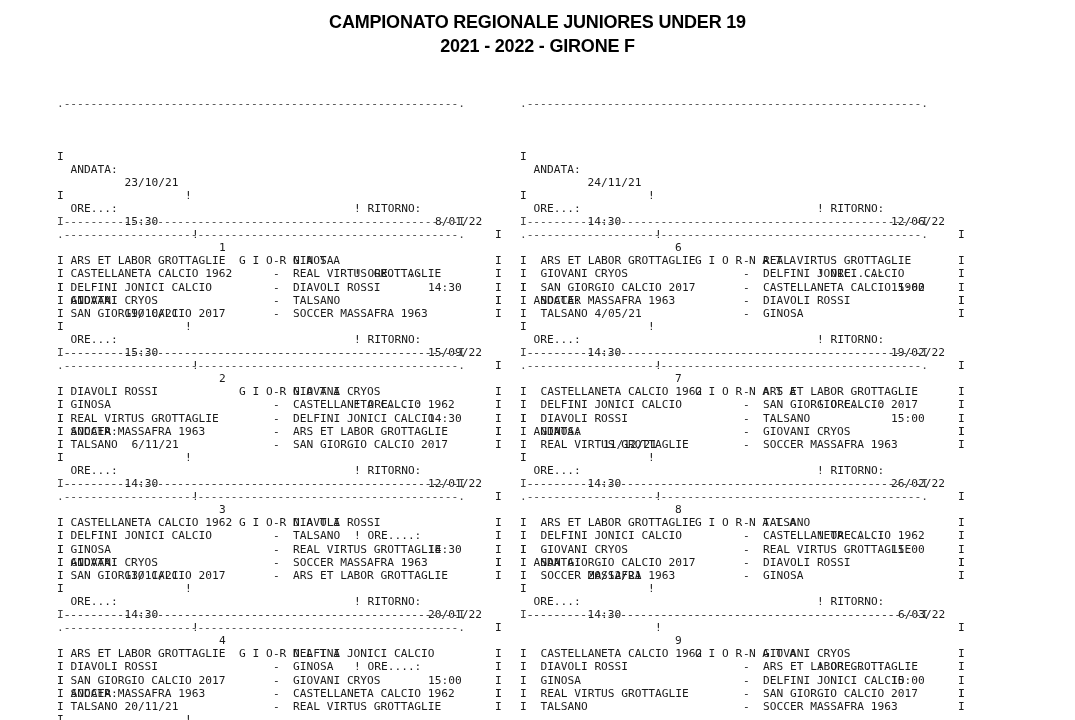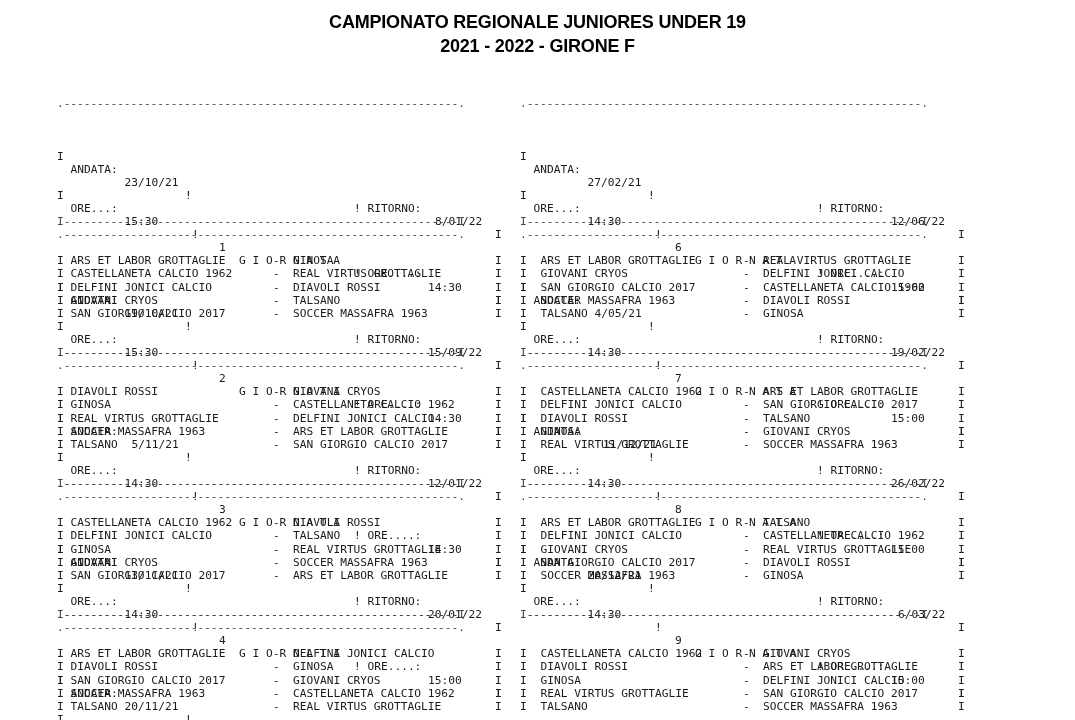--- a/index.html
+++ b/index.html
@@ -81,21 +81,21 @@
     <span class="ln dash">I-----------------------------------------------------------I</span>
     <div class="matches"><span class="ln"><span class="cell" style="left: 0px;">I</span><span class="cell" style="left: 13.5px;">DIAVOLI ROSSI</span><span class="cell" style="left: 216px;">-</span><span class="cell" style="left: 236px;">GIOVANI CRYOS</span><span class="cell" style="left: 438px;">I</span></span><span class="ln"><span class="cell" style="left: 0px;">I</span><span class="cell" style="left: 13.5px;">GINOSA</span><span class="cell" style="left: 216px;">-</span><span class="cell" style="left: 236px;">CASTELLANETA CALCIO 1962</span><span class="cell" style="left: 438px;">I</span></span><span class="ln"><span class="cell" style="left: 0px;">I</span><span class="cell" style="left: 13.5px;">REAL VIRTUS GROTTAGLIE</span><span class="cell" style="left: 216px;">-</span><span class="cell" style="left: 236px;">DELFINI JONICI CALCIO</span><span class="cell" style="left: 438px;">I</span></span><span class="ln"><span class="cell" style="left: 0px;">I</span><span class="cell" style="left: 13.5px;">SOCCER MASSAFRA 1963</span><span class="cell" style="left: 216px;">-</span><span class="cell" style="left: 236px;">ARS ET LABOR GROTTAGLIE</span><span class="cell" style="left: 438px;">I</span></span><span class="ln"><span class="cell" style="left: 0px;">I</span><span class="cell" style="left: 13.5px;">TALSANO</span><span class="cell" style="left: 216px;">-</span><span class="cell" style="left: 236px;">SAN GIORGIO CALCIO 2017</span><span class="cell" style="left: 438px;">I</span></span></div>
     <span class="ln dash bottom">.-----------------------------------------------------------.</span>
   </div>
 
   <div class="box col-left" style="top: 333px;">
     <span class="ln dash">.-----------------------------------------------------------.</span>
     <span class="ln">
       <span class="cell" style="left:0">I</span>
       <span class="cell" style="left:13.5px">ANDATA:</span>
-      <span class="cell r-andata-date" style="left: 74.5px;">5/11/21</span>
+      <span class="cell r-andata-date" style="left: 74.5px;">6/11/21</span>
       <span class="cell" style="left:128px">!</span>
       <span class="cell" style="left:297px">! RITORNO:</span>
       <span class="cell r-ritorno-date" style="left: 371px;">12/01/22</span>
       <span class="cell" style="left:438px">I</span>
     </span>
     <span class="ln">
       <span class="cell" style="left:0">I</span>
       <span class="cell" style="left:13.5px">ORE...:</span>
       <span class="cell r-andata-time" style="left:67.5px">14:30</span>
       <span class="cell" style="left:135px">!</span>
@@ -162,21 +162,21 @@
     
     
     
   </div>
 
   <div class="box col-right" style="top: 71px;">
     <span class="ln dash">.-----------------------------------------------------------.</span>
     <span class="ln">
       <span class="cell" style="left:0">I</span>
       <span class="cell" style="left:13.5px">ANDATA:</span>
-      <span class="cell r-andata-date" style="left: 67.5px;">27/02/21</span>
+      <span class="cell r-andata-date" style="left: 67.5px;">24/11/21</span>
       <span class="cell" style="left:128px">!</span>
       <span class="cell" style="left:297px">! RITORNO:</span>
       <span class="cell r-ritorno-date" style="left: 371px;">12/06/22</span>
       <span class="cell" style="left:438px">I</span>
     </span>
     <span class="ln">
       <span class="cell" style="left:0">I</span>
       <span class="cell" style="left:13.5px">ORE...:</span>
       <span class="cell r-andata-time" style="left:67.5px">14:30</span>
       <span class="cell" style="left:135px">!</span>

